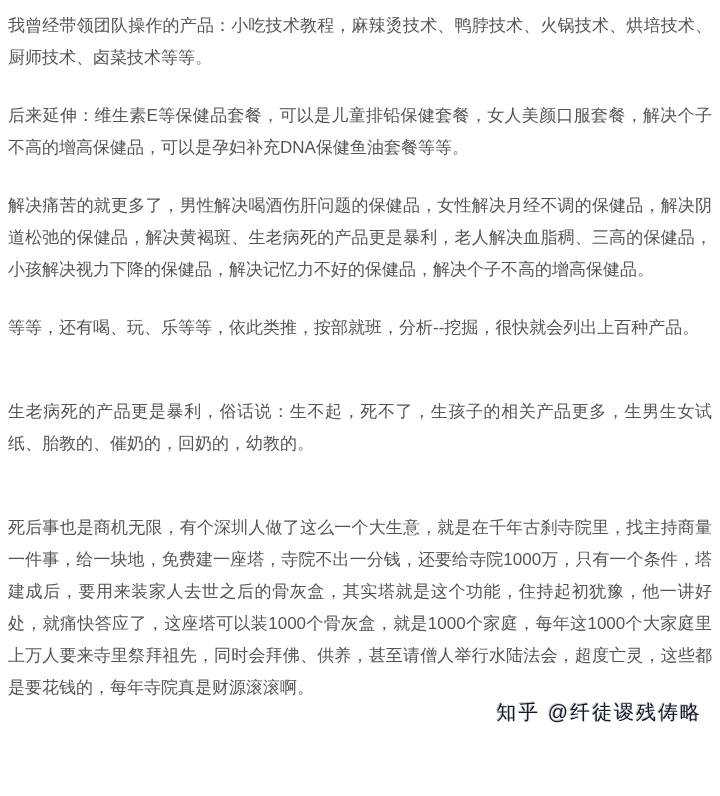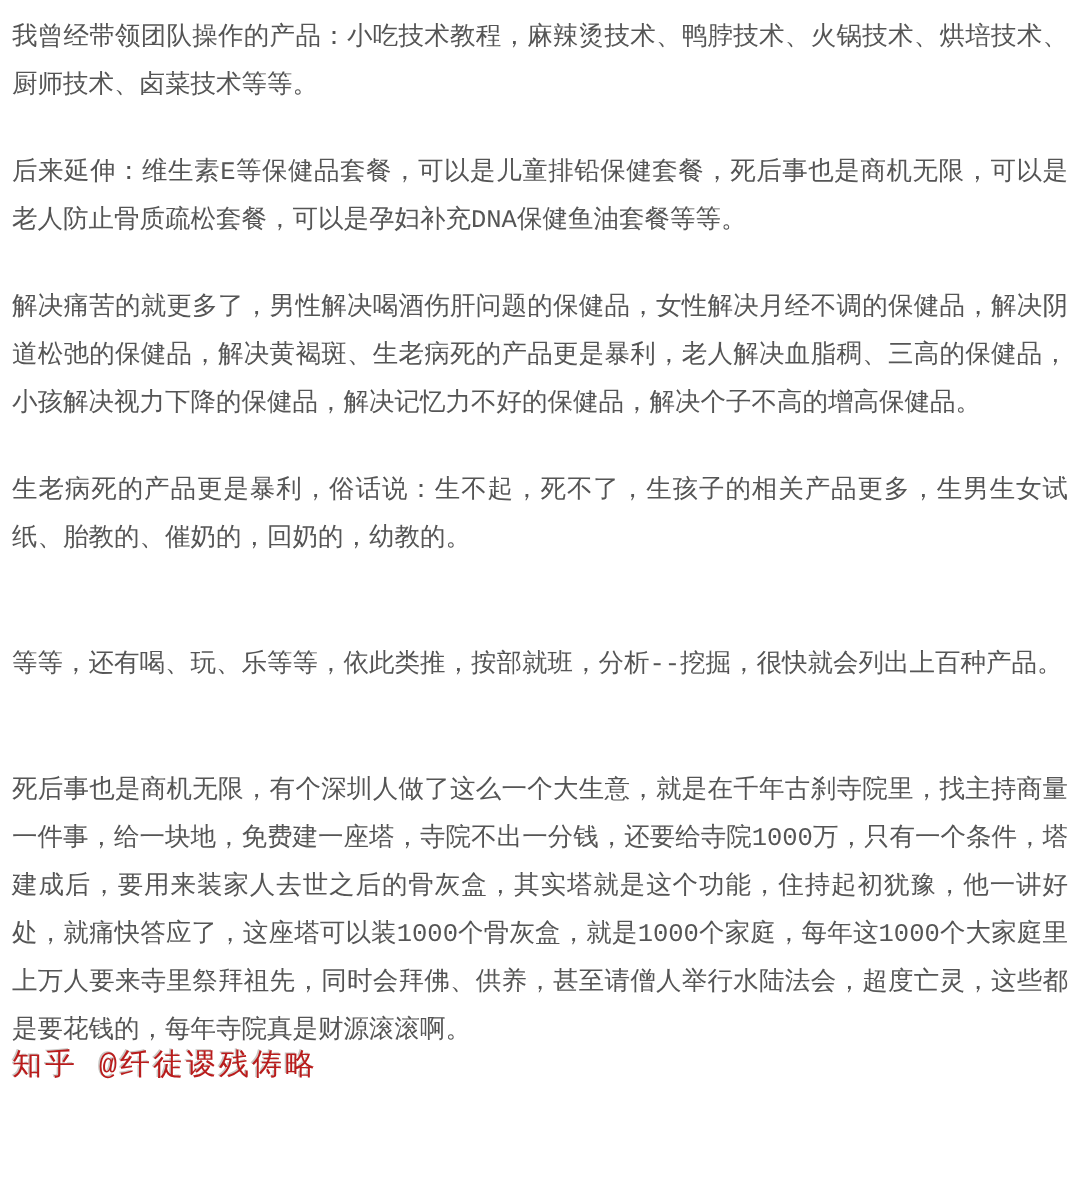--- a/index.html
+++ b/index.html
@@ -12,21 +12,20 @@
     height: 796px;
     overflow: hidden;
     font-family: "Liberation Sans", "DejaVu Sans", sans-serif;
   }
   .page {
     box-sizing: border-box;
     width: 720px;
     height: 796px;
     padding: 10px 8px 0 8px;
     background: #ffffff;
-    font-family: Liberation Mono, monospace;
   }
   .article {
     color: #555555;
     font-size: 17px;
     line-height: 32px;
     text-align: justify;
     text-justify: inter-ideograph;
     word-break: break-all;
   }
   .para {
@@ -35,33 +34,34 @@
   .para.gap-after {
     margin-bottom: 52px;
   }
   .para:last-of-type {
     margin-bottom: 0;
     margin-top: 36px;
   }
   .watermark {
     margin-top: -8px;
     padding-right: 10px;
+    text-align: right;
     font-size: 20px;
     letter-spacing: 2px;
-    color: #b91c1c;
+    color: #0f172a;
     text-shadow: 1px 1px 0 #ffffff, -1px -1px 0 #c9c9c6;
     user-select: none;
   }
 </style>
 </head>
 <body>
 
 <div class="page">
   <div class="article">
     <p class="para">我曾经带领团队操作的产品：小吃技术教程，麻辣烫技术、鸭脖技术、火锅技术、烘培技术、厨师技术、卤菜技术等等。</p>
-    <p class="para">后来延伸：维生素E等保健品套餐，可以是儿童排铅保健套餐，死后事也是商机无限，可以是老人防止骨质疏松套餐，可以是孕妇补充DNA保健鱼油套餐等等。</p>
+    <p class="para">后来延伸：维生素E等保健品套餐，可以是儿童排铅保健套餐，女人美颜口服套餐，解决个子不高的增高保健品，可以是孕妇补充DNA保健鱼油套餐等等。</p>
     <p class="para">解决痛苦的就更多了，男性解决喝酒伤肝问题的保健品，女性解决月经不调的保健品，解决阴道松弛的保健品，解决黄褐斑、生老病死的产品更是暴利，老人解决血脂稠、三高的保健品，小孩解决视力下降的保健品，解决记忆力不好的保健品，解决个子不高的增高保健品。</p>
+    <p class="para gap-after">等等，还有喝、玩、乐等等，依此类推，按部就班，分析--挖掘，很快就会列出上百种产品。</p>
     <p class="para gap-after">生老病死的产品更是暴利，俗话说：生不起，死不了，生孩子的相关产品更多，生男生女试纸、胎教的、催奶的，回奶的，幼教的。</p>
-    <p class="para gap-after">等等，还有喝、玩、乐等等，依此类推，按部就班，分析--挖掘，很快就会列出上百种产品。</p>
     <p class="para">死后事也是商机无限，有个深圳人做了这么一个大生意，就是在千年古刹寺院里，找主持商量一件事，给一块地，免费建一座塔，寺院不出一分钱，还要给寺院1000万，只有一个条件，塔建成后，要用来装家人去世之后的骨灰盒，其实塔就是这个功能，住持起初犹豫，他一讲好处，就痛快答应了，这座塔可以装1000个骨灰盒，就是1000个家庭，每年这1000个大家庭里上万人要来寺里祭拜祖先，同时会拜佛、供养，甚至请僧人举行水陆法会，超度亡灵，这些都是要花钱的，每年寺院真是财源滚滚啊。</p>
     <div class="watermark">知乎 @纤徒谡残俦略</div>
   </div>
 </div>
 
 </body></html>

